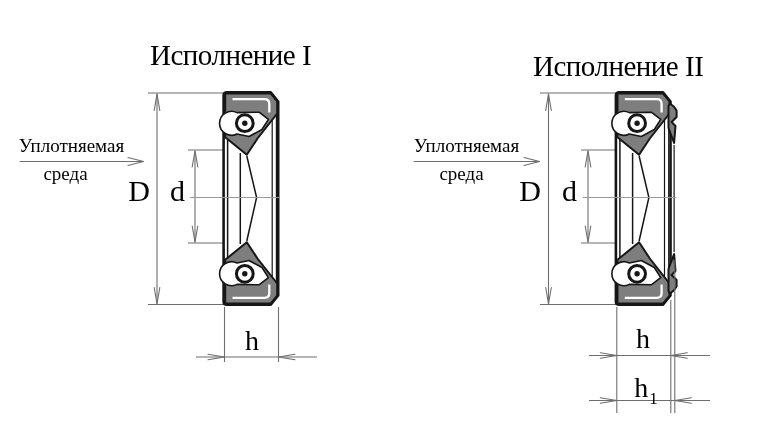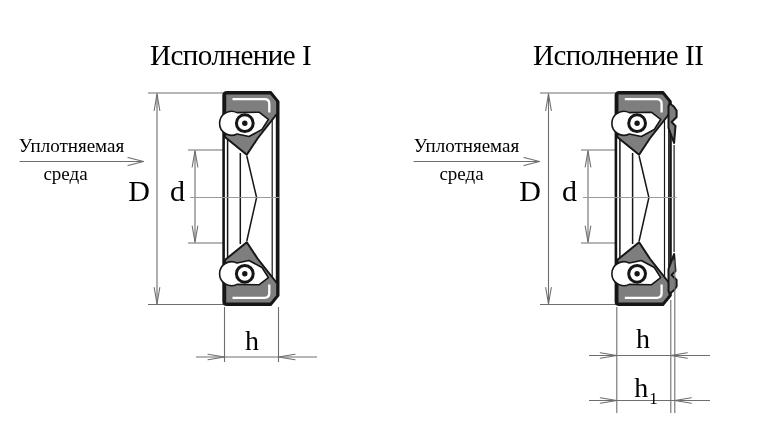--- a/index.html
+++ b/index.html
@@ -143,21 +143,21 @@
       <g>
         <path class="thin" d="M 674.8,260 L 674.8,413"></path>
         <path class="thin" d="M 589,400.5 L 710,400.5"></path>
         <polyline class="arrowline" points="600.3,397.7 616.8,400.5 600.3,403.3"></polyline>
         <polyline class="arrowline" points="691.3,397.7 674.8,400.5 691.3,403.3"></polyline>
       </g>
     </g>
   </svg>
 
   <div class="lbl title" style="left:150px;top:41px;width:160px;">Исполнение I</div>
-  <div class="lbl title" style="left:533px;top:41px;width:166px;">Исполнение II</div>
+  <div class="lbl title" style="left:533px;top:52px;width:166px;">Исполнение II</div>
 
   <div class="lbl medium" style="left:14px;top:136px;width:115px;">Уплотняемая</div>
   <div class="lbl medium" style="left:14px;top:164px;width:103px;">среда</div>
 
   <div class="lbl medium" style="left:409px;top:136px;width:115px;">Уплотняемая</div>
   <div class="lbl medium" style="left:410px;top:164px;width:103px;">среда</div>
 
   <div class="lbl dimletter" style="left:126px;top:176px;width:26px;">D</div>
   <div class="lbl dimletter" style="left:165px;top:176px;width:25px;">d</div>
   <div class="lbl dimletter-small" style="left:239px;top:327px;width:26px;">h</div>

